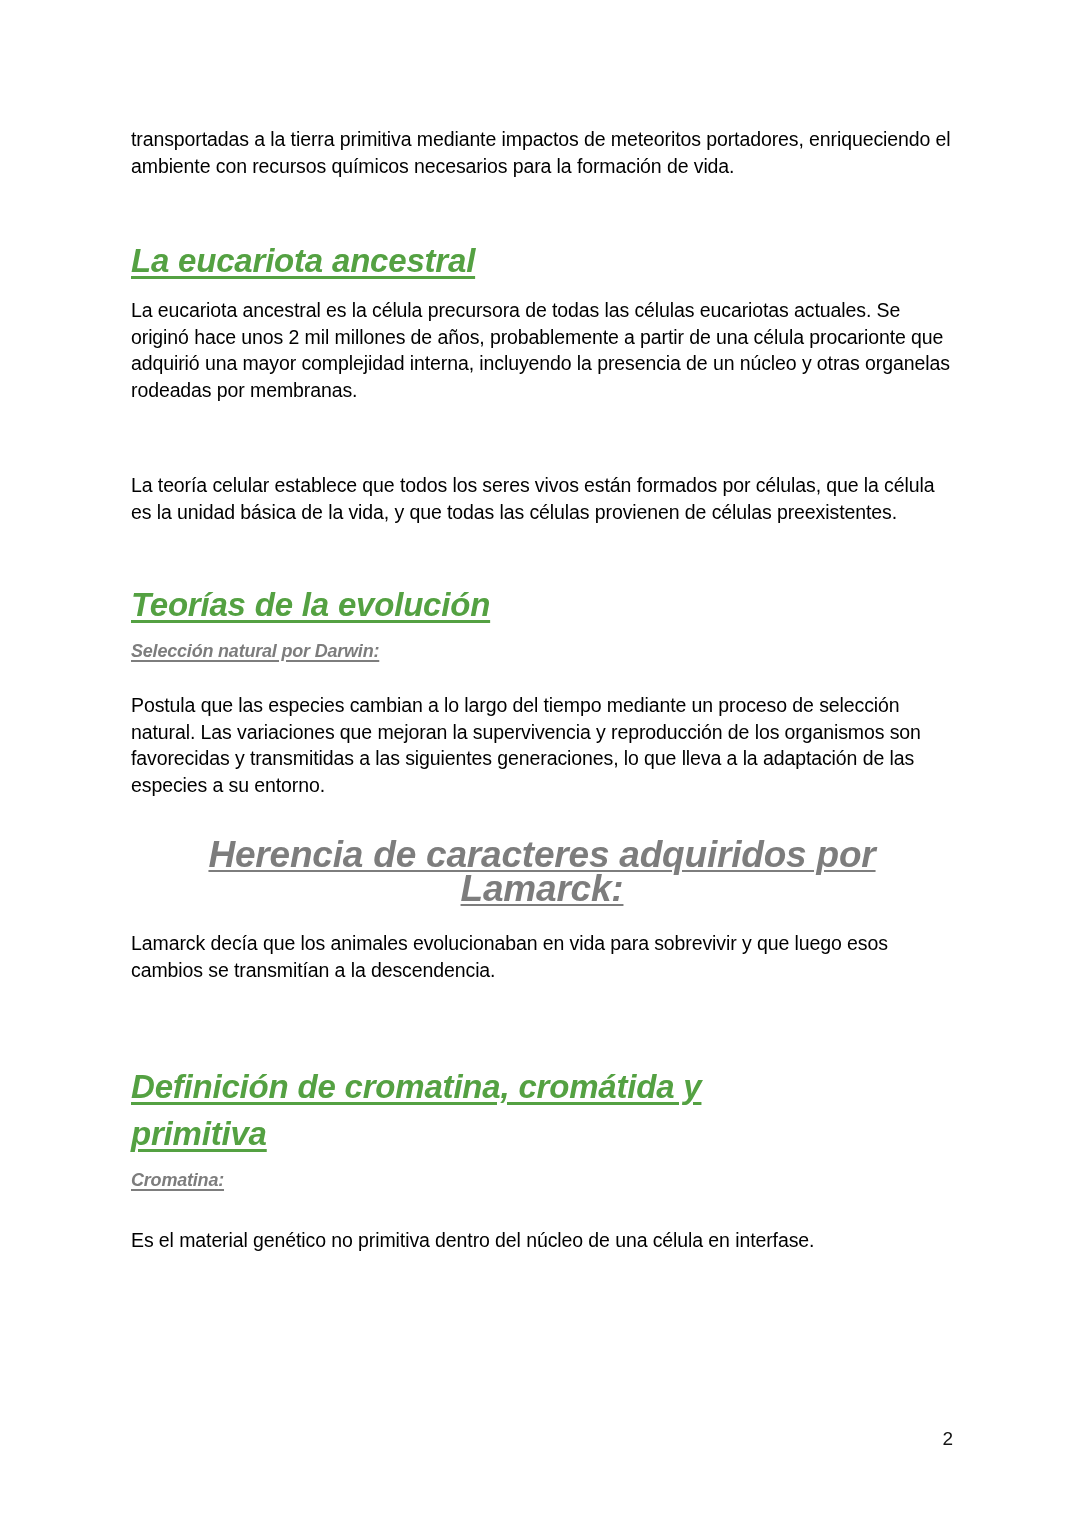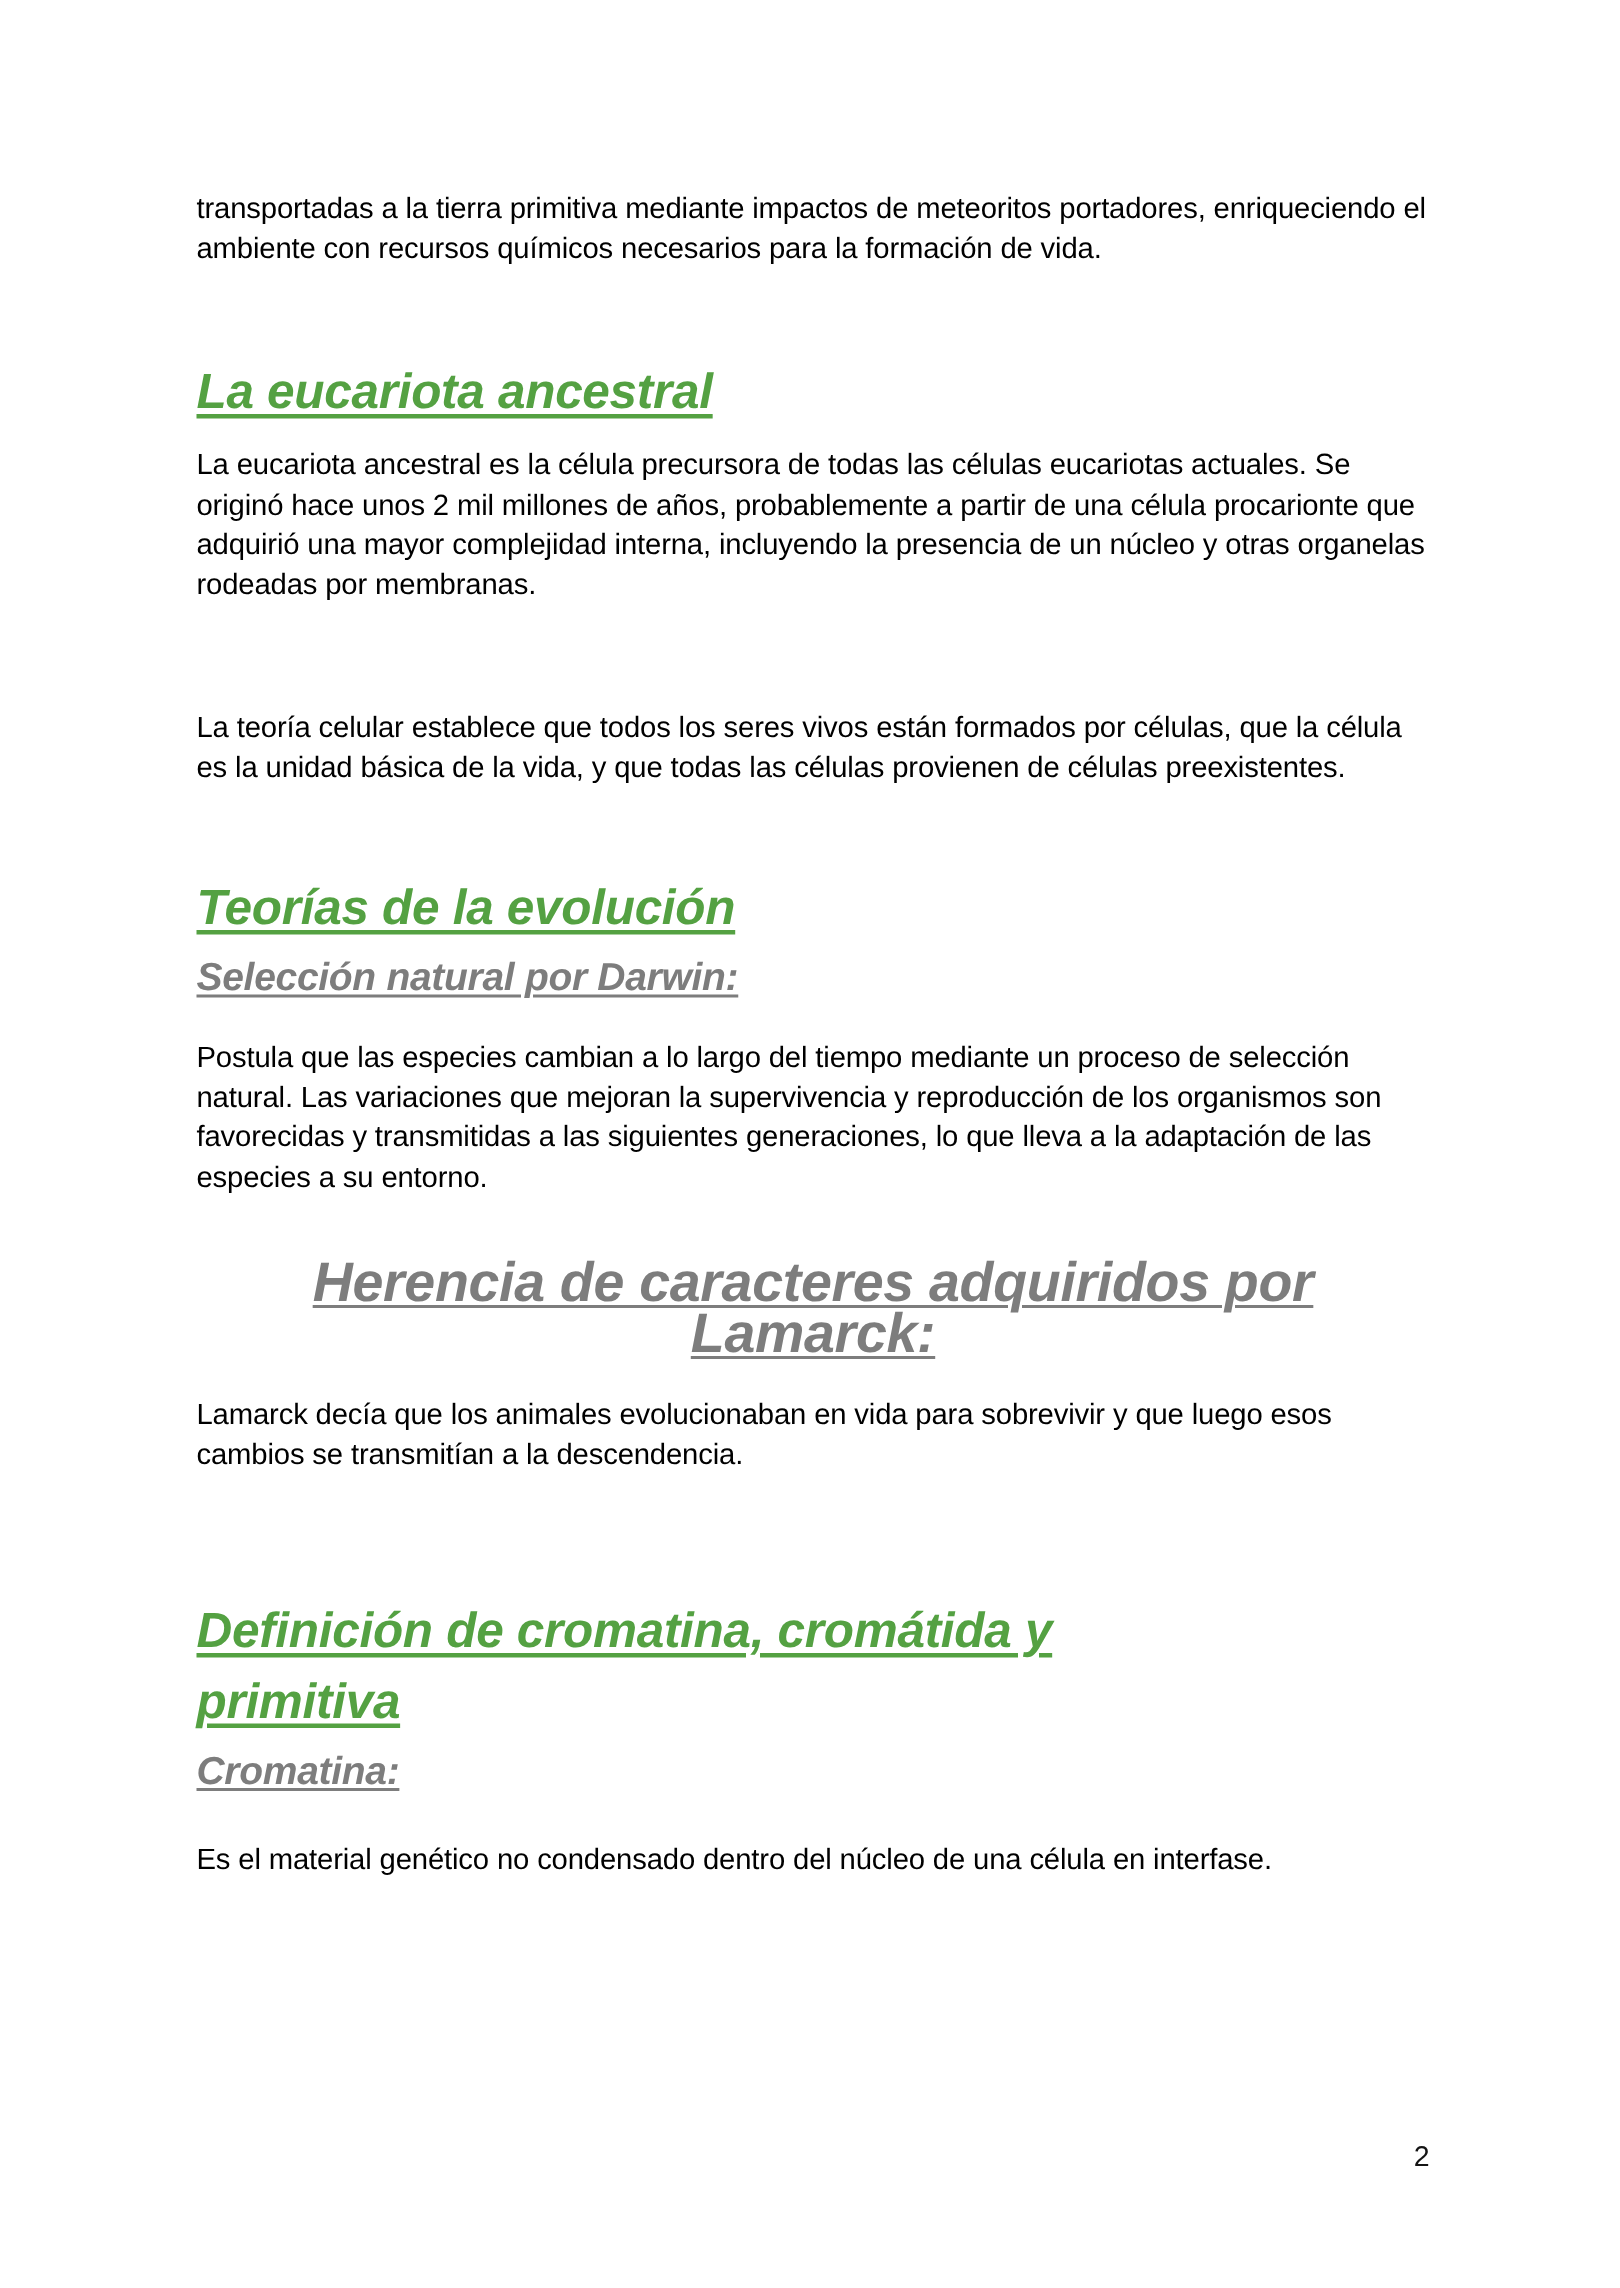--- a/index.html
+++ b/index.html
@@ -52,21 +52,21 @@
     letter-spacing: -0.2px;
   }
 
   h1.heading.wrapped {
     width: 660px;
   }
 
   
   h2.subheading {
     margin: 0;
-    font-size: 26px;
+    font-size: 18px;
     line-height: 34px;
     font-weight: 700;
     font-style: italic;
     color: #7d7d7d;
     text-decoration: underline;
     text-decoration-thickness: 2px;
     text-underline-offset: 3px;
     letter-spacing: -0.2px;
     display: inline-block;
   }
@@ -141,19 +141,19 @@
     <p class="body"> Lamarck decía que los animales evolucionaban en vida para sobrevivir y que luego esos cambios se transmitían a la descendencia.</p>
 
     <div class="gap-p-bigh1"></div>
 
     <h1 class="heading wrapped">Definición de cromatina, cromátida y primitiva</h1>
     <div class="gap-h1-h2"></div>
     <div class="sub-wrap">
       <h2 class="subheading">Cromatina:</h2>
     </div>
     <div class="gap-h2-p-small"></div>
-    <p class="body">Es el material genético no condensado dentro del núcleo de una célula en interfase.</p>
+    <p class="body">Es el material genético no primitiva dentro del núcleo de una célula en interfase.</p>
 
   </div>
 
   <div class="page-number">2</div>
 
 </div>
 
 </body></html>

